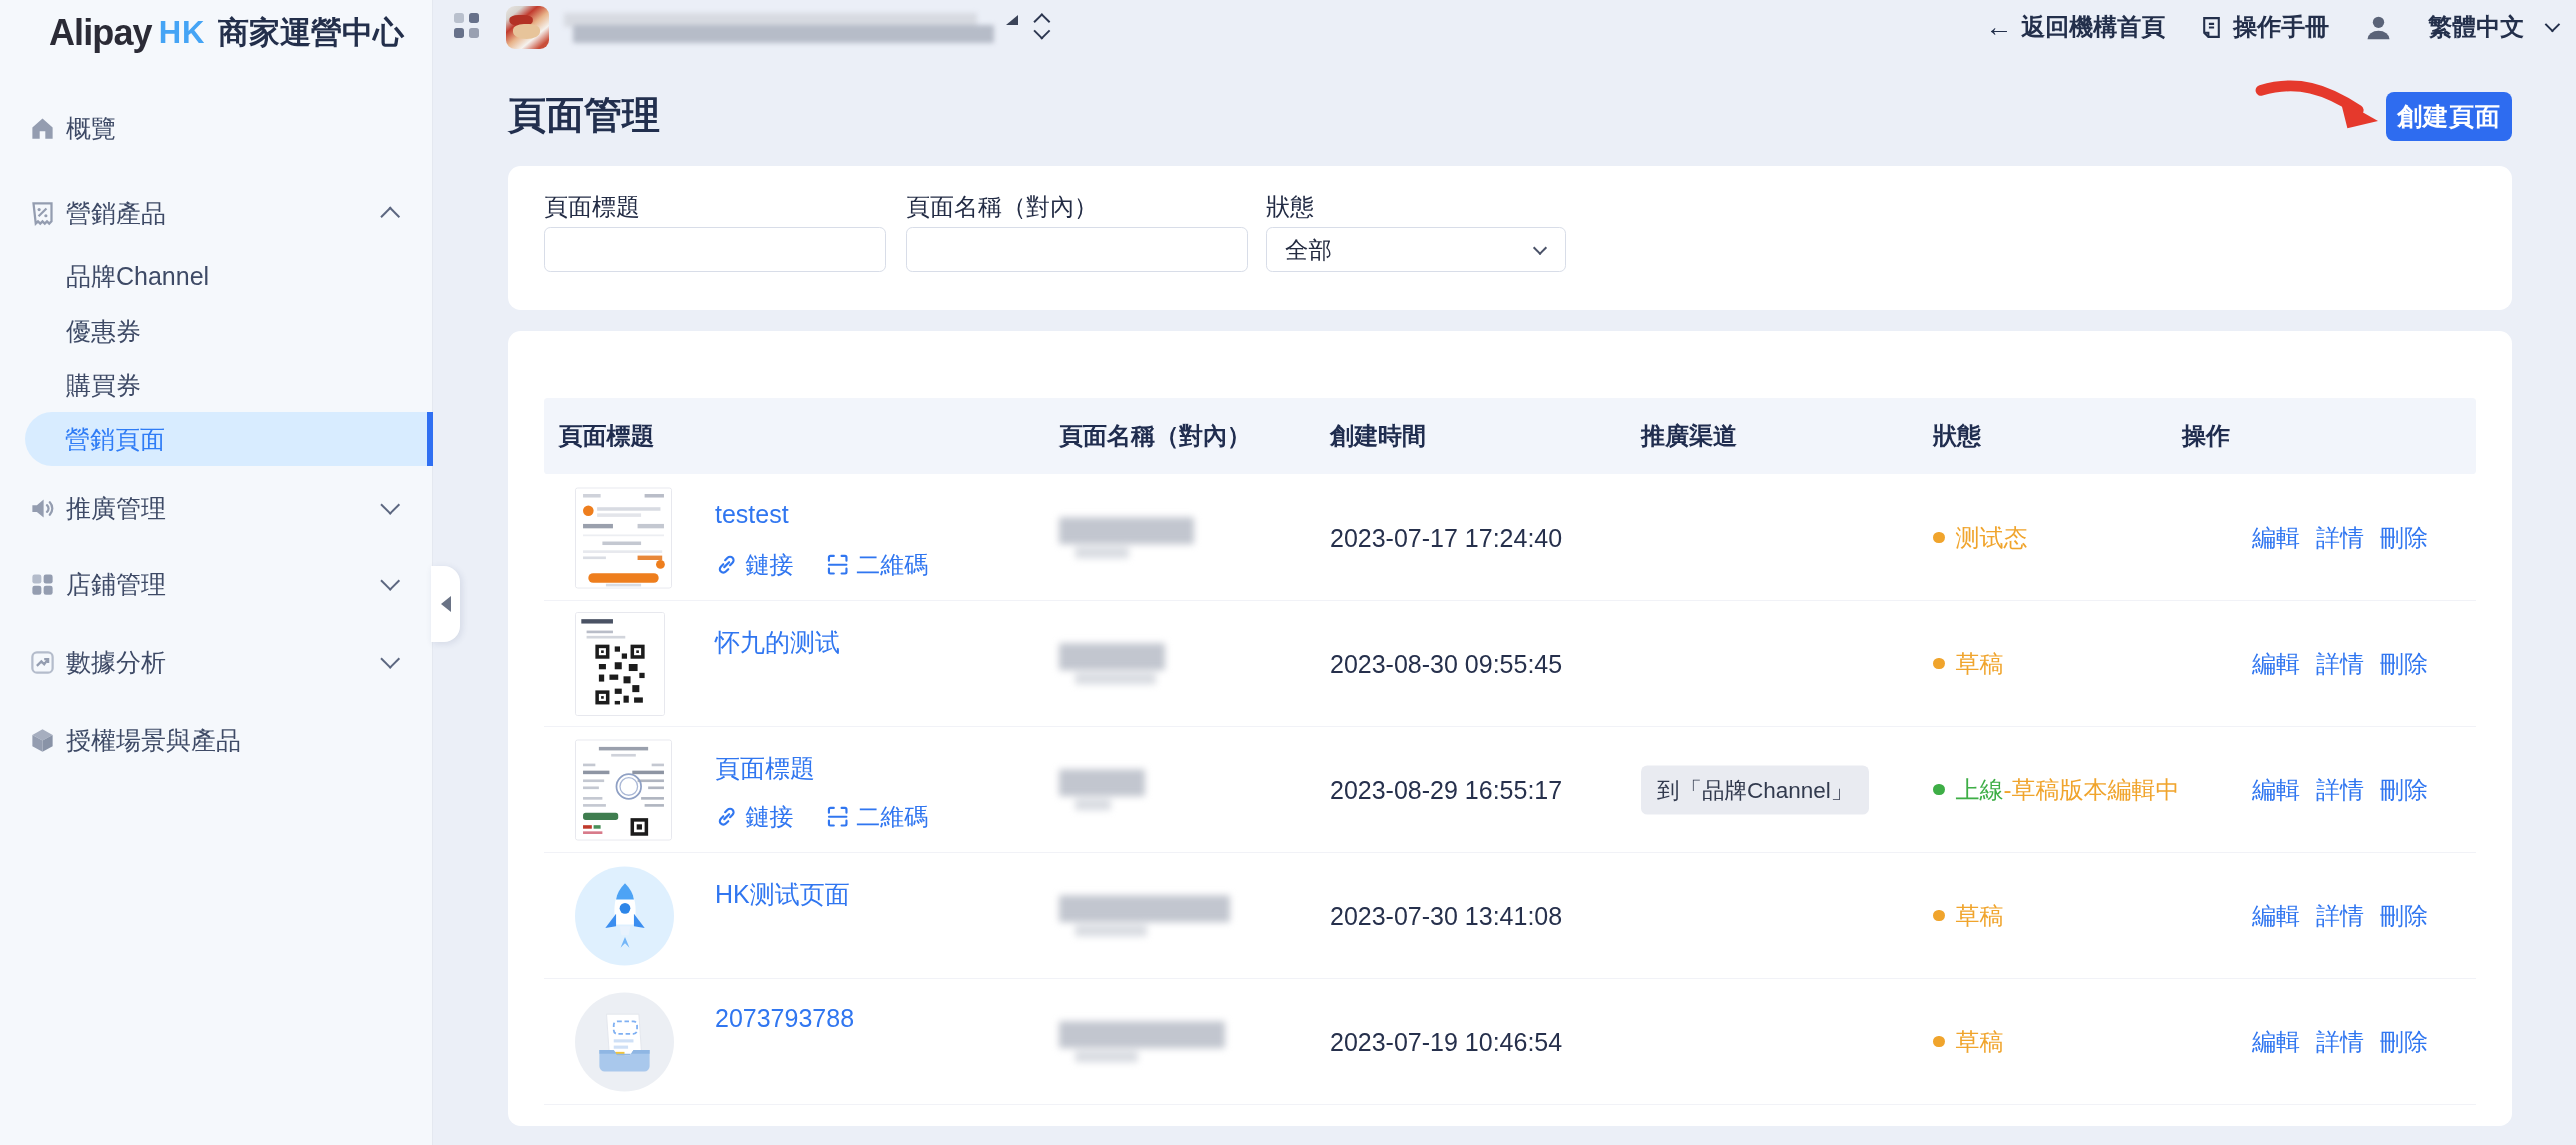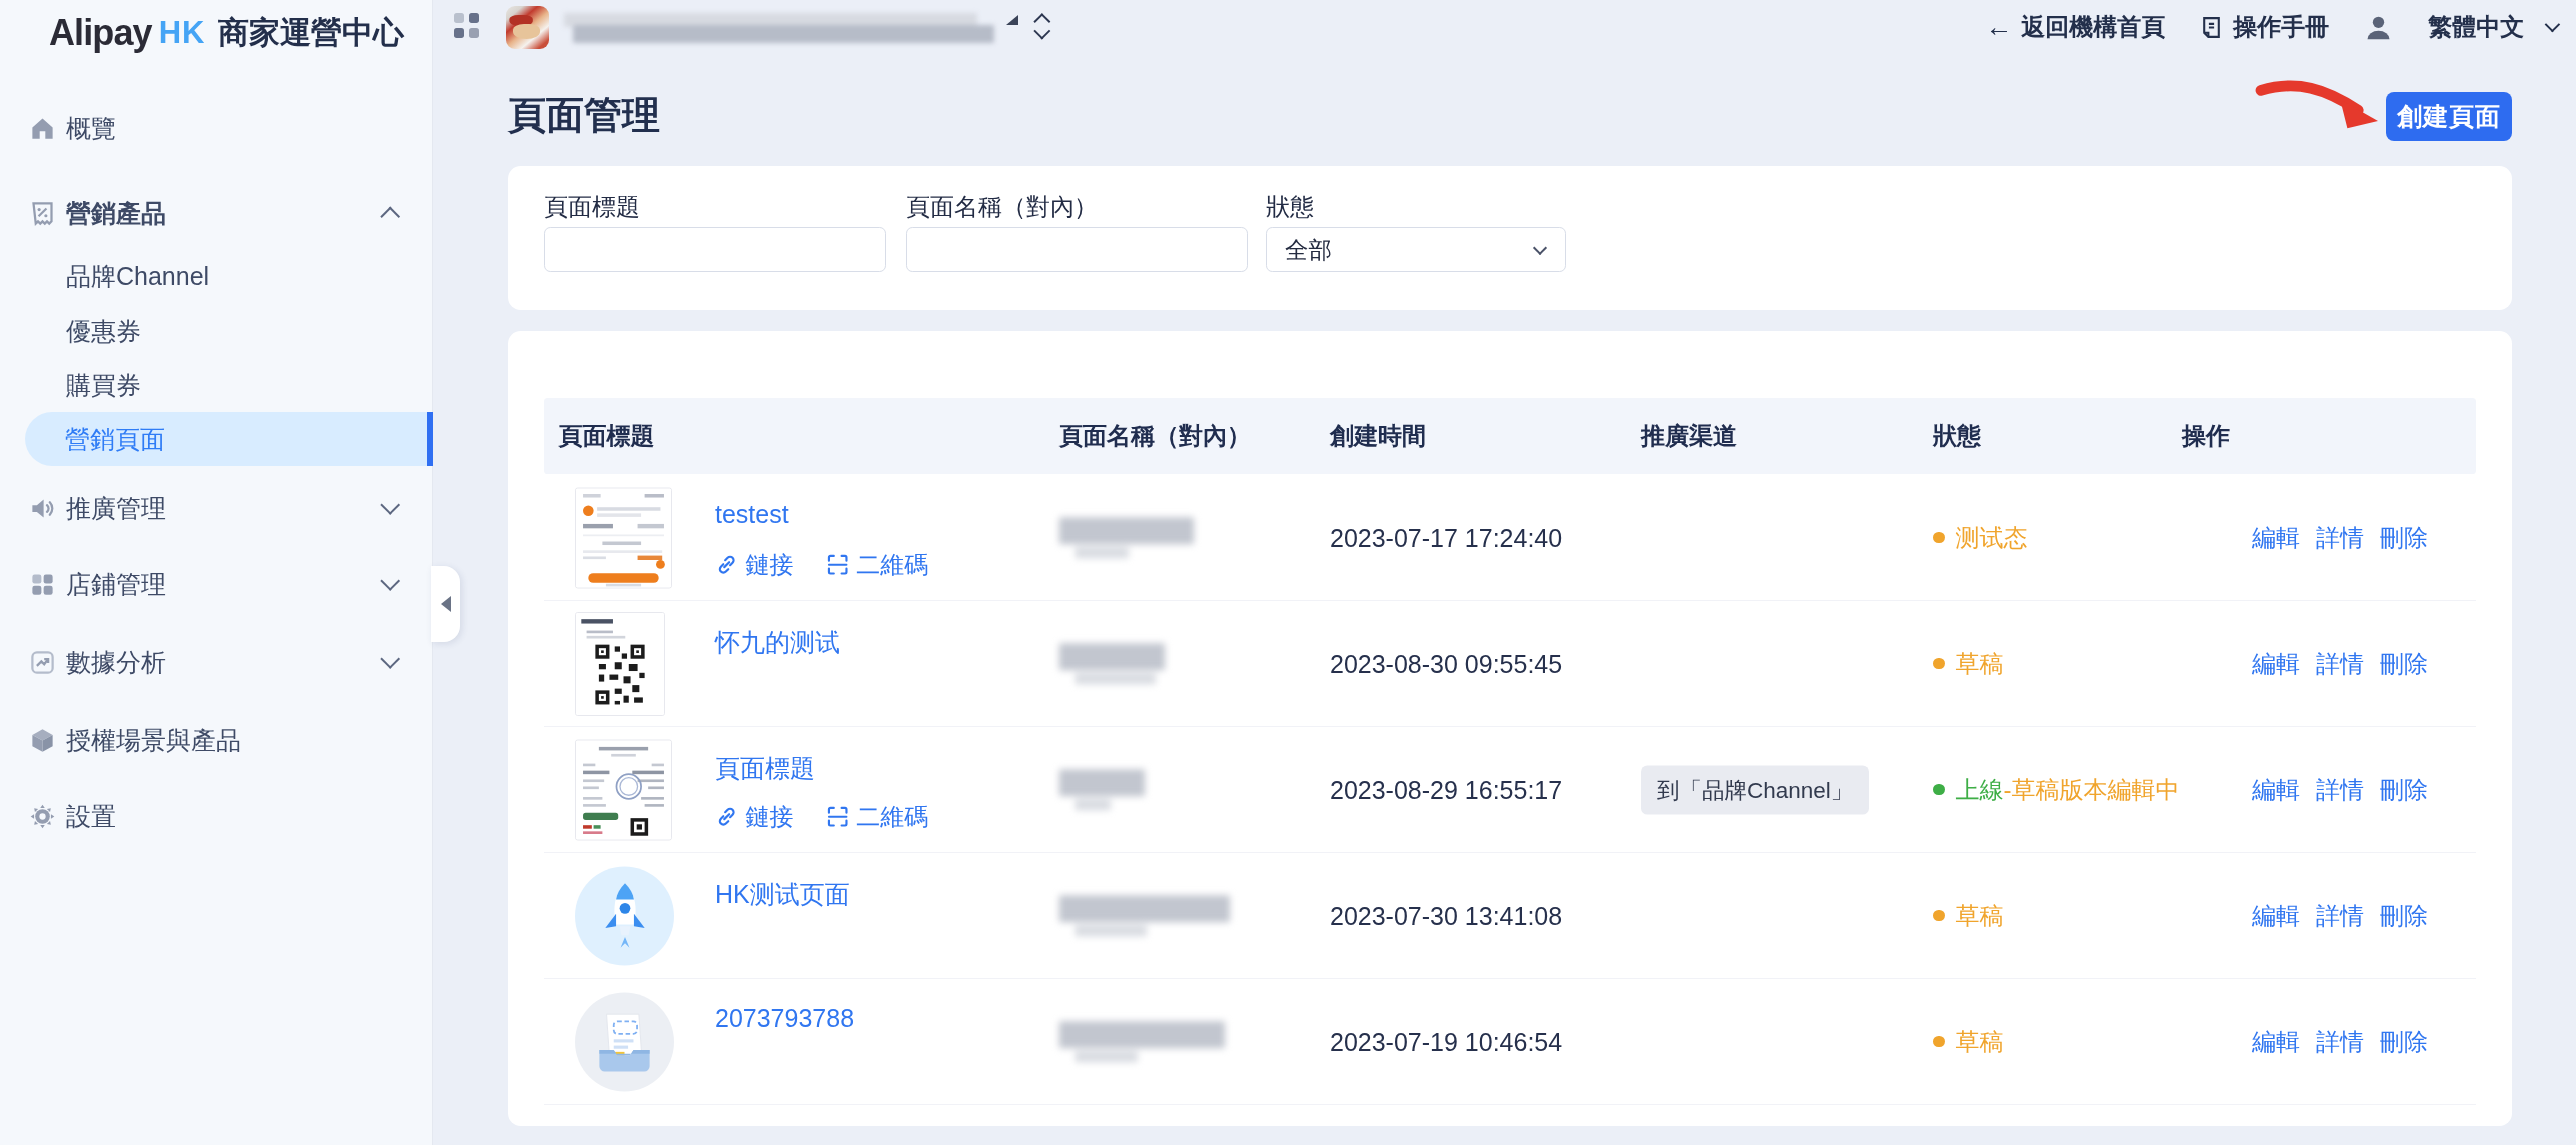--- a/index.html
+++ b/index.html
@@ -109,21 +109,21 @@
 
   <div class="nav-item" style="top:101px;">
     <span class="nicon">
       <svg width="27" height="27" viewBox="0 0 24 24">
           <path d="M3 11 L12 3 L21 11 V21 H14.5 V14.5 H9.5 V21 H3 Z" fill="#949db0"></path>
         </svg>
     </span>
     <span class="nlabel">概覽</span>
   </div>
 
-  <div class="nav-item" style="top:186px;font-weight:bold;">
+  <div class="nav-item" style="top:186px;">
     <span class="nicon">
       <svg width="27" height="27" viewBox="0 0 24 24" fill="none" stroke="#949db0" stroke-width="2">
         <path d="M4 3 H20 V19 l-2 2 -2 -2 -2 2 -2 -2 -2 2 -2 -2 -2 2 Z"></path>
         <path d="M8.5 14.5 L15.5 7.5"></path>
           <circle cx="9" cy="8.5" r="1.4" fill="#949db0" stroke="none"></circle>
           <circle cx="15" cy="14" r="1.4" fill="#949db0" stroke="none"></circle>
       </svg>
     </span>
     <span class="nlabel">營銷產品</span>
     <i class="chev up"></i>
@@ -181,30 +181,20 @@
     <span class="nicon">
       <svg width="27" height="27" viewBox="0 0 24 24">
           <path d="M12 2 L21 7 L12 12 L3 7 Z" fill="#a6aebf"></path>
           <path d="M3 7 V17 L12 22 V12 Z" fill="#949db0"></path>
           <path d="M21 7 V17 L12 22 V12 Z" fill="#8993a7"></path>
         </svg>
     </span>
     <span class="nlabel">授權場景與產品</span>
   </div>
 
-  <div class="nav-item" style="top:789px;">
-    <span class="nicon">
-      <svg width="27" height="27" viewBox="0 0 24 24" fill="#949db0">
-        <path d="M12 1.5 l2 3 h-4 Z M12 22.5 l-2 -3 h4 Z M1.5 12 l3 -2 v4 Z M22.5 12 l-3 2 v-4 Z M4.6 4.6 l3.5 0.7 L5.3 8.1 Z M19.4 19.4 l-3.5 -0.7 2.8 -2.8 Z M19.4 4.6 l-0.7 3.5 -2.8 -2.8 Z M4.6 19.4 l0.7 -3.5 2.8 2.8 Z"></path>
-        <circle cx="12" cy="12" r="6.5"></circle>
-          <circle cx="12" cy="12" r="2.8" fill="#f5f8fc"></circle>
-      </svg>
-    </span>
-    <span class="nlabel">設置</span>
-  </div>
 </div>
 
 <div class="collapse-tab">
   <span class="tri"></span>
 </div>
 
 <div class="topbar">
   <div class="grid-icon">
       <i class="a"></i>
       <i class="b"></i>

